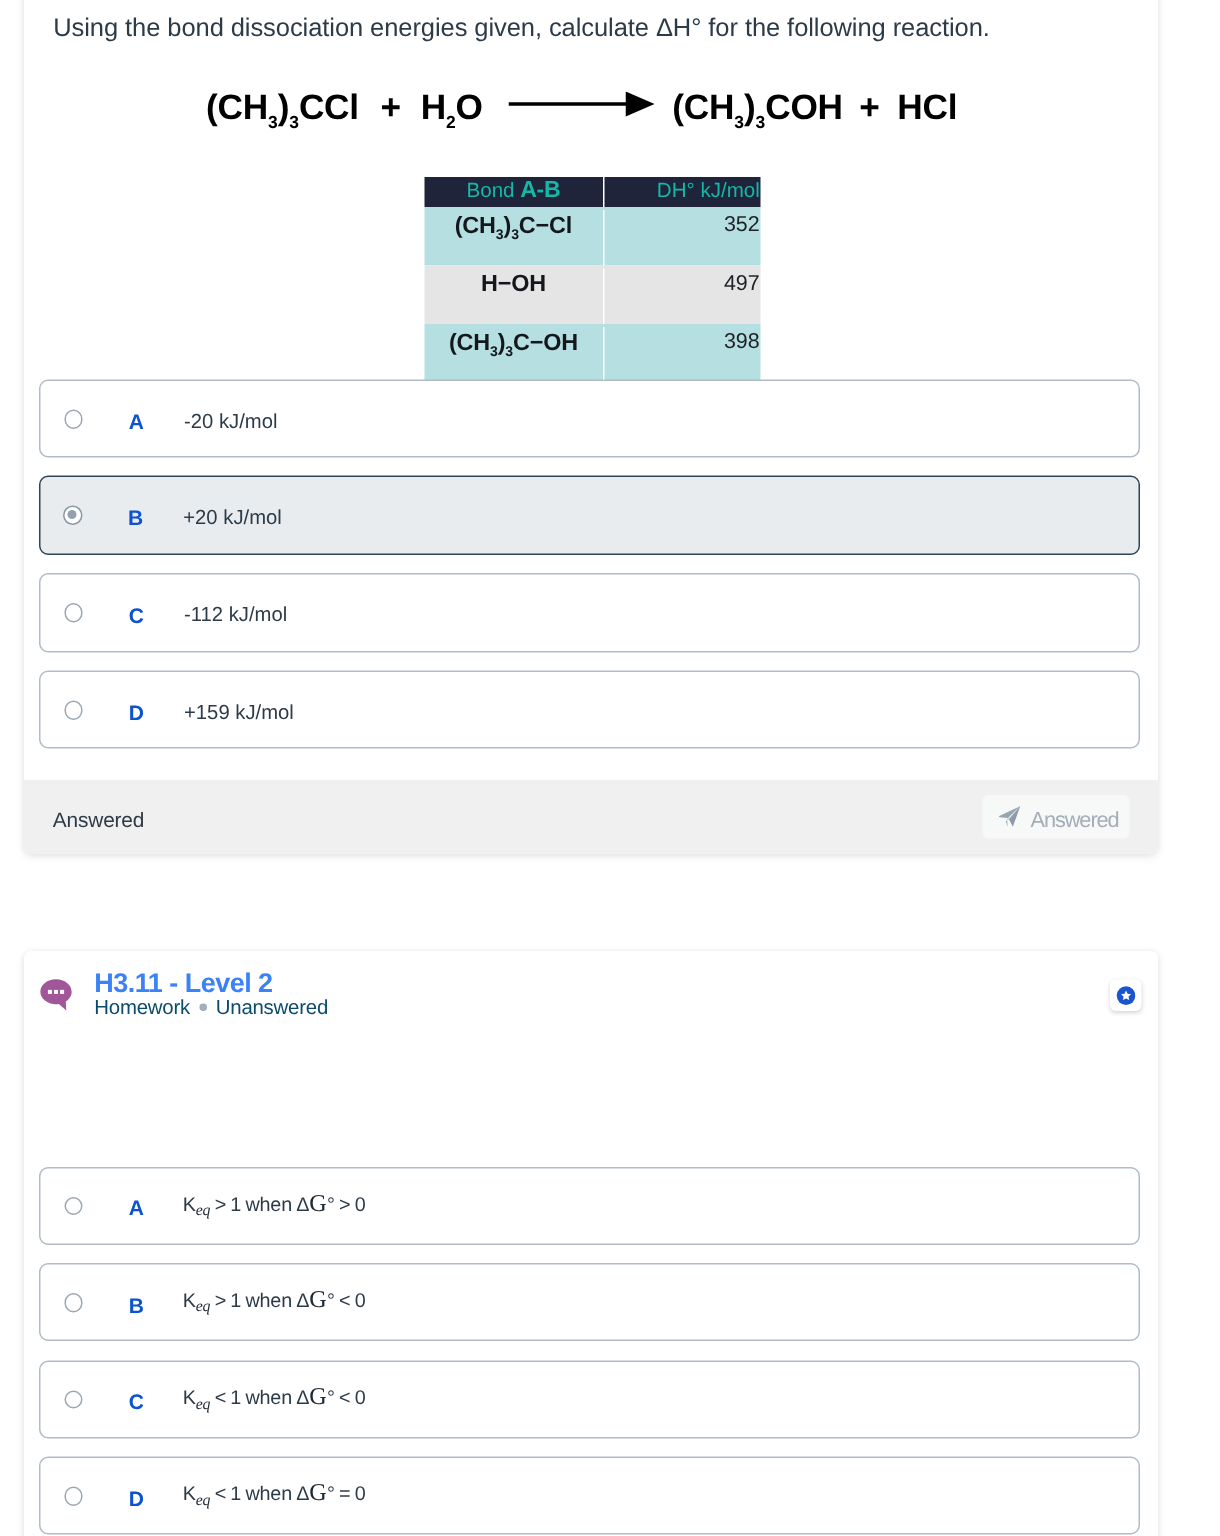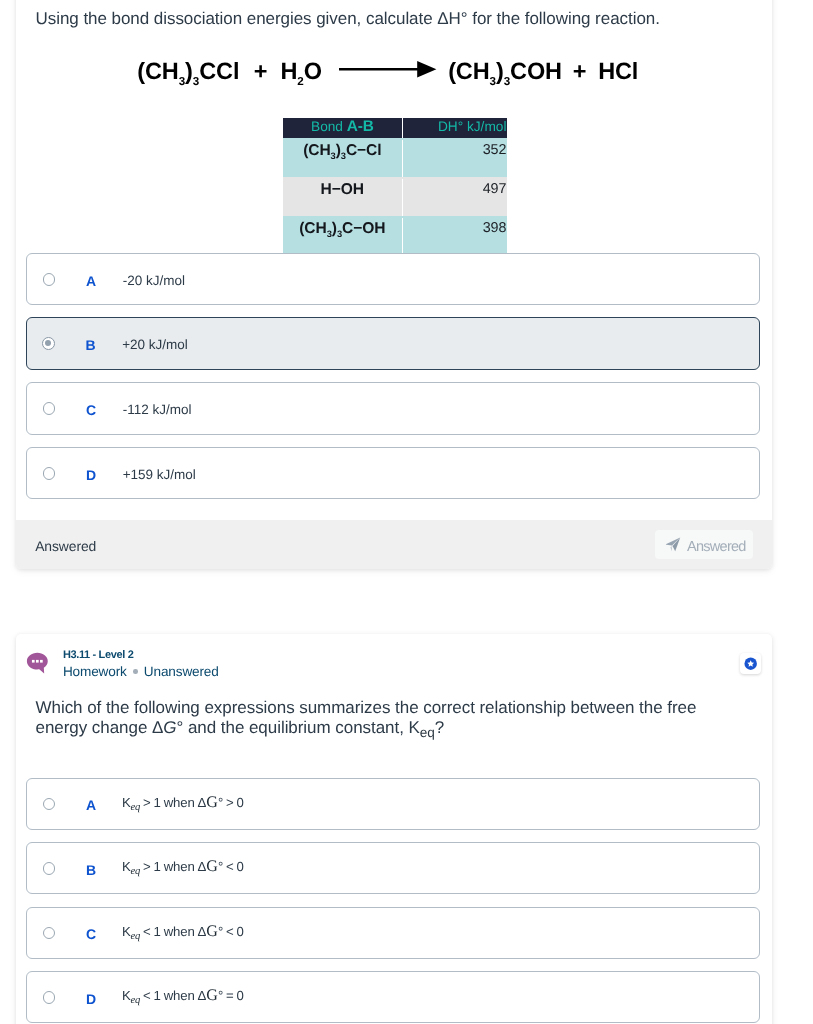--- a/index.html
+++ b/index.html
@@ -64,21 +64,21 @@
   .footer{position:absolute;left:0;right:0;background:#f0f0f0;
           border-radius:0 0 5px 5px;}
   .fstatus{position:absolute;left:19.2px;font-size:13.9px;color:#2d3b48;letter-spacing:-0.1px;}
   .fbtn{position:absolute;border-radius:4px;background:#f7f8f8;
         display:flex;align-items:center;}
   .fbtn .lbl{position:relative;top:2.3px;}
   .fbtn .lbl{font-size:14.5px;color:#a3aeb9;letter-spacing:-0.72px;}
 
   
   .avatar{position:absolute;}
-  .h-title{position:absolute;font-weight:bold;font-size:11px;color:#0c4a6e;
+  .h-title{position:absolute;font-weight:bold;font-size:18px;color:#3b82f6;
            letter-spacing:-0.35px;line-height:14px;}
   .h-sub{position:absolute;font-size:13.6px;color:#0c4a6e;letter-spacing:-0.15px;line-height:14px;white-space:nowrap;}
   .mdot{display:inline-block;width:4.6px;height:4.6px;border-radius:50%;
        background:#a3aeb8;vertical-align:2.3px;margin:0 6.3px;}
   .starbtn{position:absolute;width:21.4px;height:20.6px;border-radius:4px;
            background:#ffffff;box-shadow:0 1px 3px rgba(0,0,0,.17);
            display:flex;align-items:center;justify-content:center;}
   .msub{font-family:"Liberation Serif",serif;font-style:italic;
         font-size:0.80em;vertical-align:-0.3em;color:#1e2a33;}
   .msub2{font-family:"Liberation Sans",sans-serif;
@@ -172,21 +172,20 @@
     <div class="h-title" style="left:46.9px;top:13.6px;">H3.11 - Level 2</div>
     <div class="h-sub" style="left:46.9px;top:30.8px;"><span>Homework</span><span class="mdot"></span><span>Unanswered</span></div>
 
     <div class="starbtn" style="left:723.8px;top:19.3px;">
       <svg width="13.4" height="13.4" viewBox="0 0 20 20" style="display:block">
         <circle cx="10" cy="10" r="9.3" fill="#1a55d0"></circle>
         <path d="M10 4.9 L11.55 8.1 L15.0 8.6 L12.5 11.05 L13.1 14.5 L10 12.85 L6.9 14.5 L7.5 11.05 L5.0 8.6 L8.45 8.1 Z" fill="#ffffff"></path>
       </svg>
     </div>
 
-    <div class="prompt" style="left:19.5px;top:63.5px;width:715px;"><span>Which of the following expressions summarizes the correct relationship between the free energy change Δ</span><span class="gserif">G</span><span>° and the equilibrium constant, K</span><span class="msub2">eq</span><span>?</span></div>
 
     <div class="opt" style="top:143.5px;">
       <div class="radio"></div>
       <div class="oletter">A</div>
       <div class="otext"><span>K</span><span class="msub">eq</span><span> &gt; 1 when Δ</span><span class="mG">G</span><span>° &gt; 0</span></div>
     </div>
     <div class="opt" style="top:208px;">
       <div class="radio"></div>
       <div class="oletter">B</div>
       <div class="otext"><span>K</span><span class="msub">eq</span><span> &gt; 1 when Δ</span><span class="mG">G</span><span>° &lt; 0</span></div>

